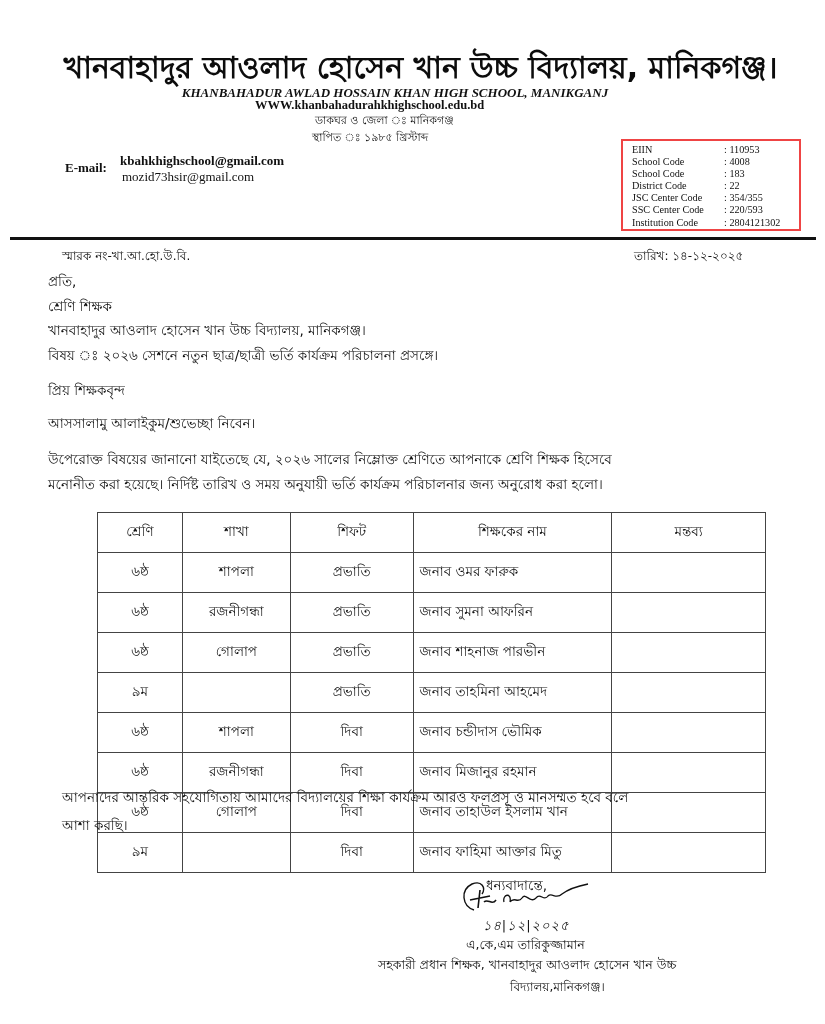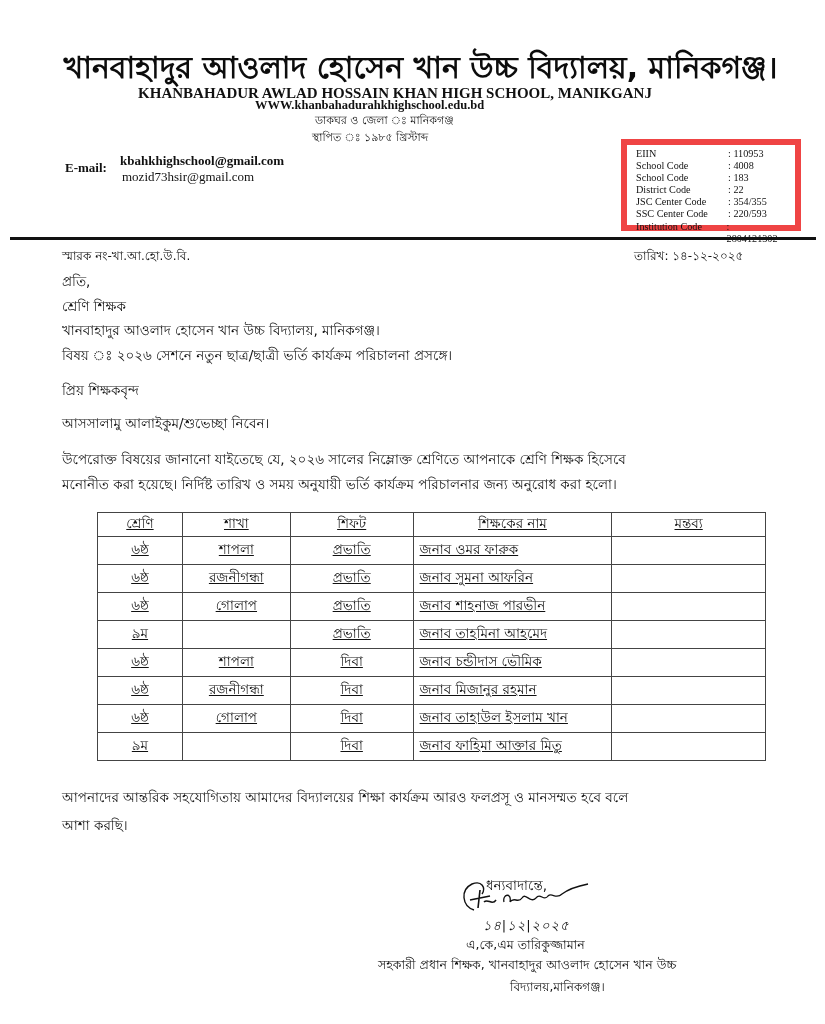--- a/index.html
+++ b/index.html
@@ -9,21 +9,21 @@
     font-family: "DejaVu Sans", sans-serif;
   }
   .abs { position: absolute; }
   .school-bn {
     left: 0; width: 825px; top: 44px; text-align: center;
     font-size: 30px; font-weight: bold; letter-spacing: 0px; color: #0c0c0c;
     padding-left: 8px;
   }
   .school-en {
     left: 0; width: 790px; top: 85px; text-align: center;
-    font-family: "Liberation Serif", serif; font-weight: bold; font-size: 15px;
+    font-family: "Liberation Serif", serif; font-weight: bold; font-size: 13px; font-style: italic;
   }
   .website {
     left: 255px; top: 98px;
     font-family: "Liberation Serif", serif; font-weight: bold; font-size: 12.5px;
   }
   .address { left: 315px; top: 112px; font-size: 11px; }
   .established { left: 312px; top: 129px; font-size: 11px; }
   .email-label {
     left: 65px; top: 160px;
     font-family: "Liberation Serif", serif; font-weight: bold; font-size: 13px;
@@ -31,39 +31,39 @@
   .email1 {
     left: 120px; top: 153px;
     font-family: "Liberation Serif", serif; font-weight: bold; font-size: 13px;
   }
   .email2 {
     left: 122px; top: 169px;
     font-family: "Liberation Serif", serif; font-weight: normal; font-size: 13px;
   }
   .codes-box {
     left: 621px; top: 139px; width: 180px; height: 92px;
-    border: 6px solid #ef4444; box-sizing: border-box;
+    border: 2px solid #ef4444; box-sizing: border-box;
     padding: 3px 13px 0 9px;
     font-family: "Liberation Serif", serif; font-size: 10.2px; line-height: 12.1px;
   }
   .code-row { display: flex; }
   .code-row .k { width: 92px; }
   .rule {
     left: 10px; top: 237px; width: 806px; height: 3px; background: #111;
   }
   .memo { left: 62px; top: 247px; font-size: 12px; }
   .date { left: 634px; top: 247px; font-size: 12px; }
-  .line { left: 62px; font-size: 13.5px; white-space: nowrap; }
+  .line { left: 48px; font-size: 13.5px; white-space: nowrap; }
   table.assign {
     position: absolute; left: 97px; top: 512px; width: 669px;
     border-collapse: collapse; font-size: 13.5px;
   }
   table.assign th, table.assign td {
-    border: 1px solid #444; height: 28px; padding: 0 6px; font-weight: normal;
-    text-align: center; box-sizing: border-box; text-decoration: underline;
+    border: 1px solid #444; height: 28px; padding: 8px 6px; font-weight: normal;
+    text-align: center; box-sizing: border-box;
   }
   table.assign th { height: 23px; }
   table.assign td.name { text-align: left; }
   .c1 { width: 85px; } .c2 { width: 108px; } .c3 { width: 123px; }
   .c4 { width: 199px; } .c5 { width: 154px; }
   .closing { left: 62px; font-size: 13.5px; text-align: center; }
   .thanks { left: 486px; top: 875px; font-size: 13.5px; }
   .signature {
     left: 452px; top: 878px; width: 140px; height: 40px;
   }

